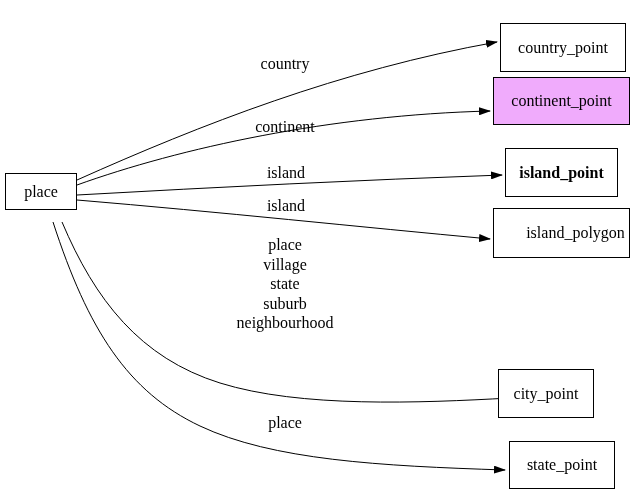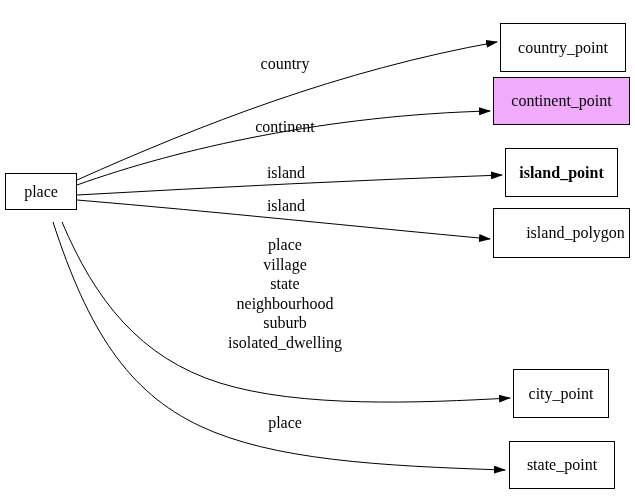--- a/index.html
+++ b/index.html
@@ -76,27 +76,26 @@
     <div class="edge-label" style="left: 286px; top: 163px;">
       <div>island</div>
     </div>
     <div class="edge-label" style="left: 286px; top: 196px;">
       <div>island</div>
     </div>
     <div class="edge-label" style="left: 285px; top: 235px;">
       <div>place</div>
       <div>village</div>
       <div>state</div>
+      <div>suburb</div>
       <div>neighbourhood</div>
-      <div>suburb</div>
-      <div>isolated_dwelling</div>
     </div>
     <div class="edge-label" style="left: 285px; top: 413px;">
       <div>place</div>
     </div>
     <div class="graph-node" style="left: 5px; top: 173px; width: 72px; height: 37px; background: rgb(255, 255, 255); border-color: rgb(0, 0, 0); color: rgb(0, 0, 0);">place</div>
     <div class="graph-node" style="left: 500px; top: 3px; width: 126px; height: 49px; background: rgb(255, 255, 255); border-color: rgb(0, 0, 0); color: rgb(0, 0, 0); margin-top: 20px;">country_point</div>
     <div class="graph-node" style="left: 493px; top: 77px; width: 137px; height: 48px; background: #f0abfc; border-color: rgb(0, 0, 0); color: rgb(0, 0, 0);">continent_point</div>
     <div class="graph-node" style="left: 505px; top: 148px; width: 113px; height: 49px; background: rgb(255, 255, 255); border-color: rgb(0, 0, 0); color: rgb(0, 0, 0); font-weight: bold;">island_point</div>
     <div class="graph-node" style="left: 493px; top: 208px; width: 137px; height: 50px; background: rgb(255, 255, 255); border-color: rgb(0, 0, 0); color: rgb(0, 0, 0); padding-left: 28px;">island_polygon</div>
-    <div class="graph-node" style="left: 513px; top: 369px; width: 96px; height: 49px; background: rgb(255, 255, 255); border-color: rgb(0, 0, 0); color: rgb(0, 0, 0);">city_point</div>
+    <div class="graph-node" style="left: 498px; top: 369px; width: 96px; height: 49px; background: rgb(255, 255, 255); border-color: rgb(0, 0, 0); color: rgb(0, 0, 0);">city_point</div>
     <div class="graph-node" style="left: 509px; top: 441px; width: 106px; height: 48px; background: rgb(255, 255, 255); border-color: rgb(0, 0, 0); color: rgb(0, 0, 0);">state_point</div>
   </div>
 
 </body></html>

